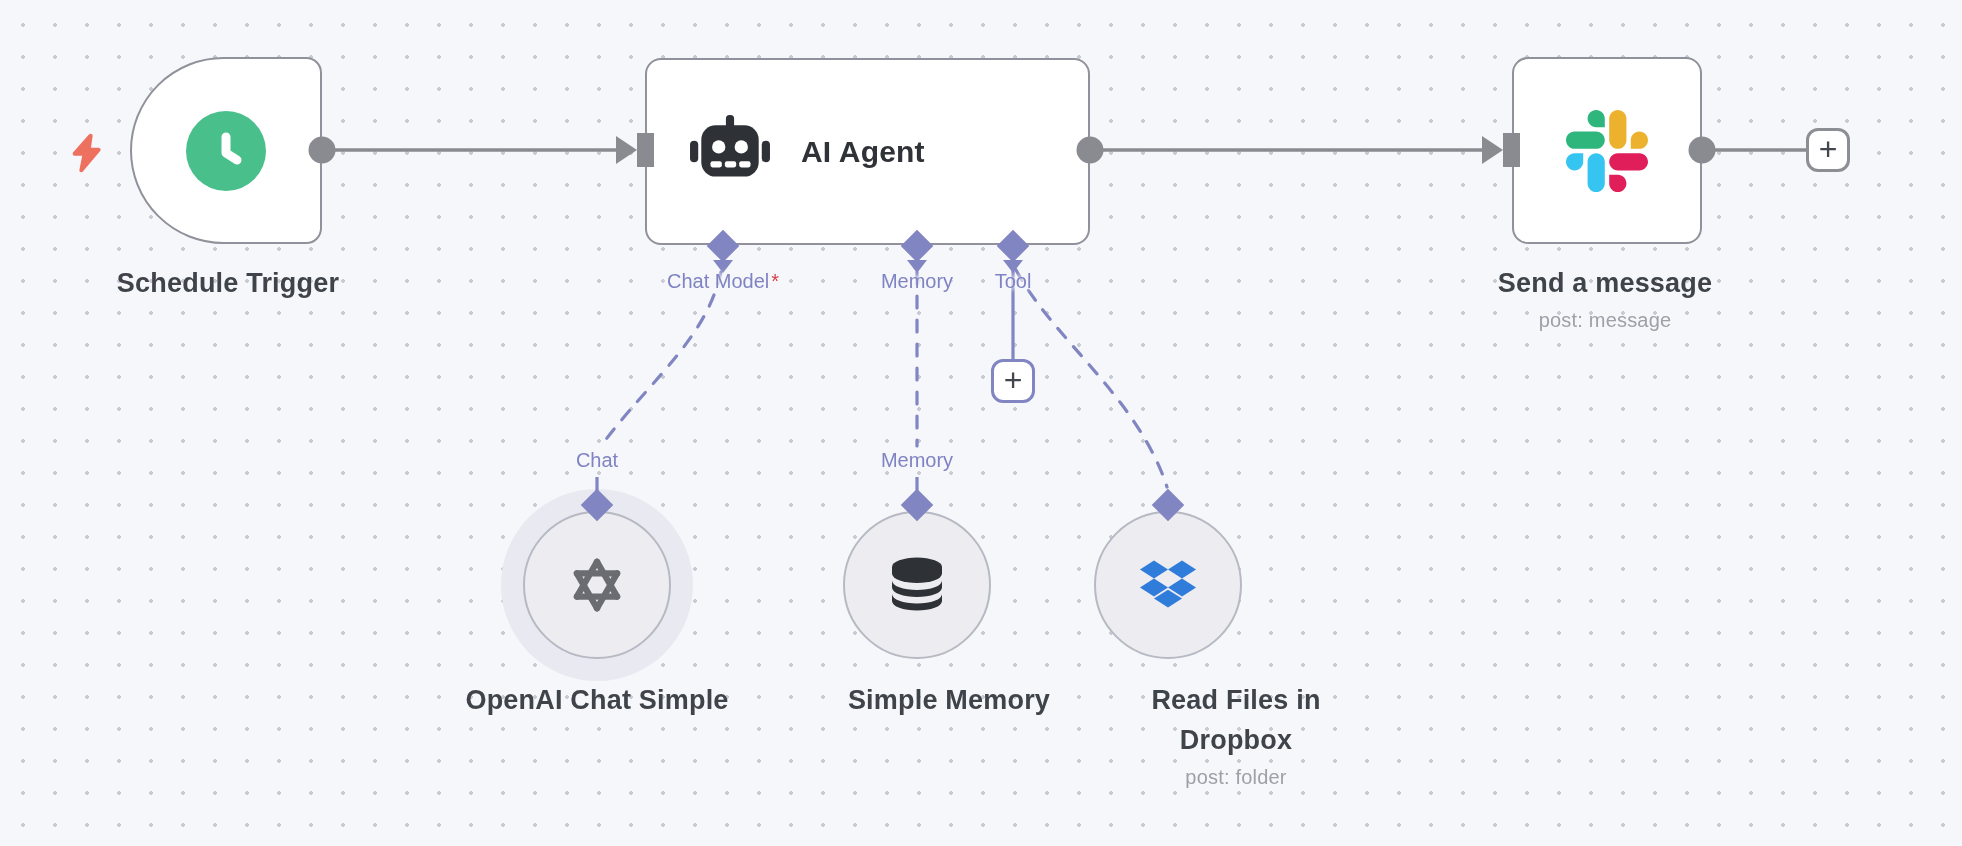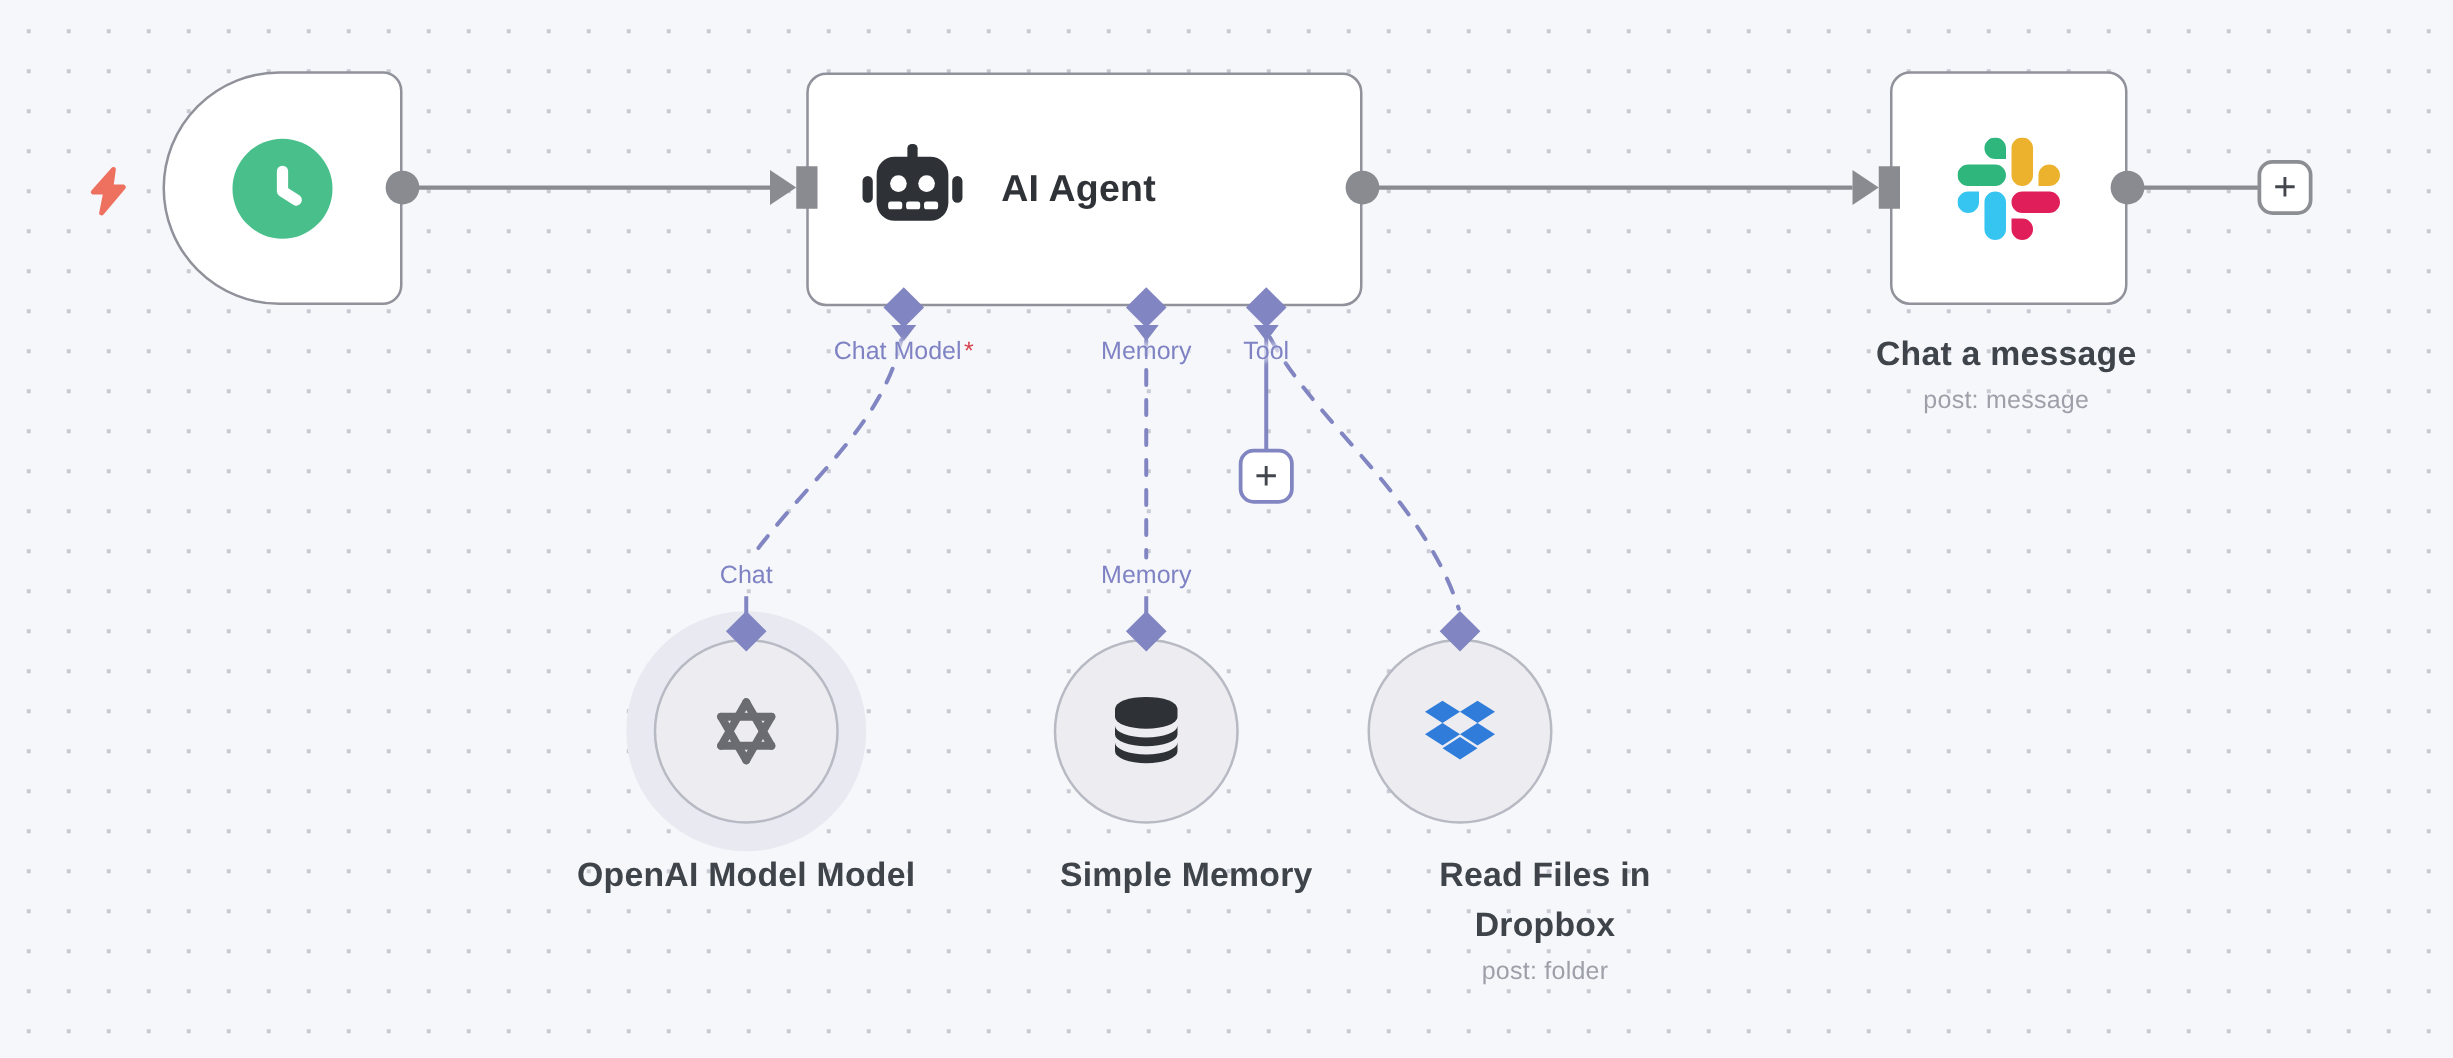--- a/index.html
+++ b/index.html
@@ -165,27 +165,28 @@
     <rect class="diamond" x="1156.5" y="493.5" width="23" height="23" transform="rotate(45 1168 505)"></rect>
   </svg>
 
   <div class="plus-btn plus-purple" style="left:991px;top:359px;">
     <span>+</span>
   </div>
   <div class="plus-btn plus-gray" style="left:1806px;top:128px;">
     <span>+</span>
   </div>
 
+  <div class="node-label" style="left:228px;top:263px;">Schedule Trigger</div>
 
   <div class="node-label" style="left:1605px;top:263px;">
-    <div>Chat a message</div>
+    <div>Send a message</div>
     <div class="sub">post: message</div>
   </div>
 
-  <div class="node-label" style="left:597px;top:680px;">OpenAI Model Model</div>
+  <div class="node-label" style="left:597px;top:680px;">OpenAI Chat Simple</div>
 
   <div class="node-label" style="left:917px;top:680px;margin-left:32px;">Simple Memory</div>
 
   <div class="node-label" style="left:1236px;top:680px;max-width:220px;">
     <div>Read Files in Dropbox</div>
     <div class="sub">post: folder</div>
   </div>
 
   <div class="port-label" style="left:723px;top:270px;">
     <span>Chat Model</span><span class="required">*</span>

